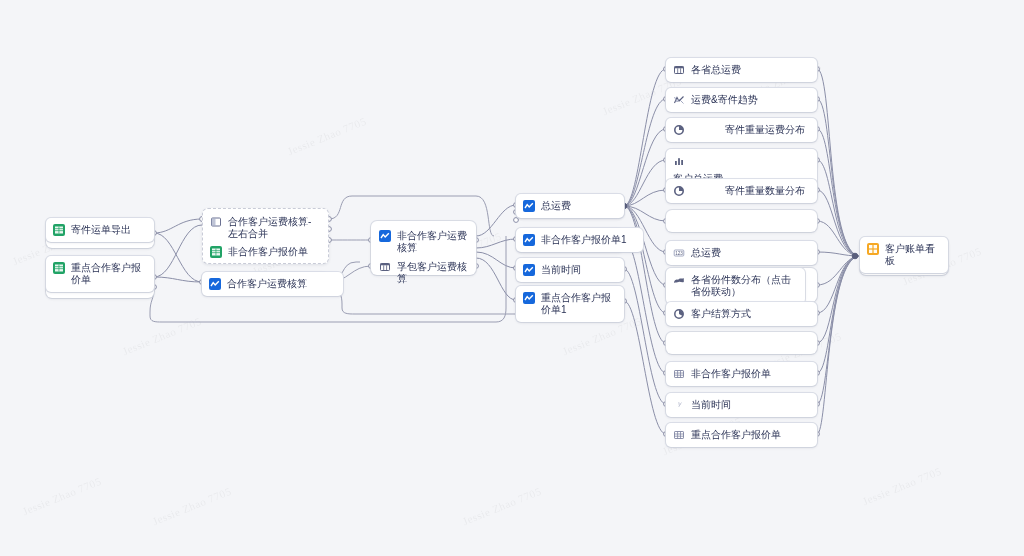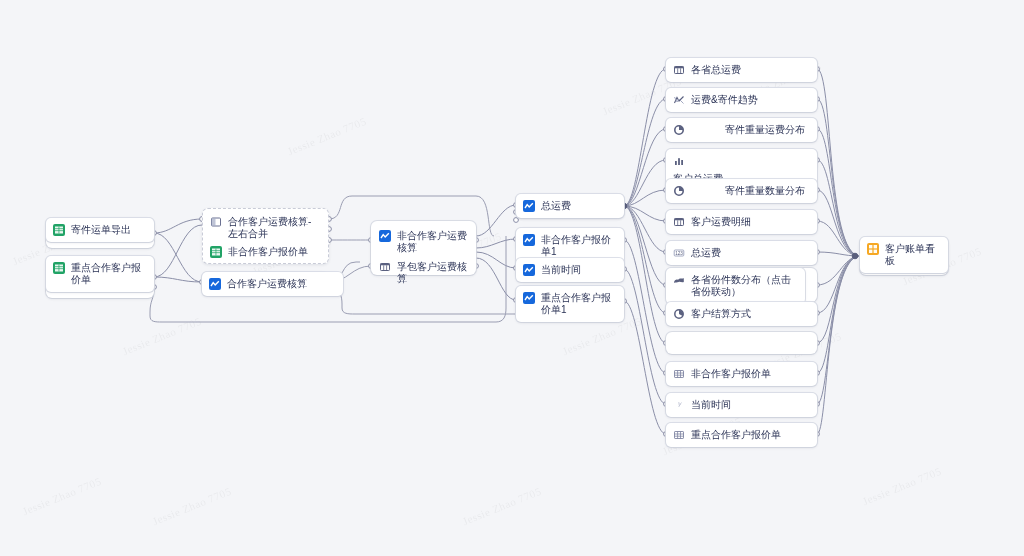--- a/index.html
+++ b/index.html
@@ -316,21 +316,21 @@
   </div>
 
   <div class="node" style="left:516px; top:194px; width:108px;">
     <span class="ic ic-blue">
       <svg width="12" height="12" viewBox="0 0 12 12">
           <polyline points="2,8 4.2,4.6 6.2,7 9.8,3.2" fill="none" stroke="#fff" stroke-width="1.4"></polyline>
         </svg>
     </span>
     <span class="label">总运费</span>
   </div>
-  <div class="node" style="left:516px; top:228px; width:108px;">
+  <div class="node" style="left:516px; top:228px; width:127px;">
     <span class="ic ic-blue">
       <svg width="12" height="12" viewBox="0 0 12 12">
           <polyline points="2,8 4.2,4.6 6.2,7 9.8,3.2" fill="none" stroke="#fff" stroke-width="1.4"></polyline>
         </svg>
     </span>
     <span class="label">非合作客户报价单1</span>
   </div>
   <div class="node" style="left:516px; top:258px; width:108px;">
     <span class="ic ic-blue">
       <svg width="12" height="12" viewBox="0 0 12 12">
@@ -388,31 +388,20 @@
     <span class="label">客户总运费</span>
   </div>
   <div class="node" style="left:666px; top:179px; width:151px;gap:40px;">
     <span class="ic ic-plain">
       <svg width="12" height="12" viewBox="0 0 12 12">
           <circle cx="6" cy="6" r="4.2" fill="none" stroke="#5b6180" stroke-width="1.6"></circle>
           <path d="M6 1.8 A4.2 4.2 0 0 1 10.2 6 L6 6 Z" fill="#5b6180"></path>
         </svg>
     </span>
     <span class="label">寄件重量数量分布</span>
-  </div>
-  <div class="node" style="left:666px; top:210px; width:151px;">
-    <span class="ic ic-grid">
-      <svg width="12" height="12" viewBox="0 0 12 12">
-          <rect x="1.5" y="2.5" width="9" height="7" rx=".8" fill="none" stroke="#5b6180" stroke-width="1"></rect>
-          <rect x="1.5" y="2.5" width="9" height="1.8" fill="#5b6180"></rect>
-          <line x1="4.7" y1="4.3" x2="4.7" y2="9.5" stroke="#5b6180" stroke-width=".8"></line>
-          <line x1="7.6" y1="4.3" x2="7.6" y2="9.5" stroke="#5b6180" stroke-width=".8"></line>
-        </svg>
-    </span>
-    <span class="label">客户运费明细</span>
   </div>
   <div class="node" style="left:666px; top:241px; width:151px;">
     <span class="ic ic-plain">
       <svg width="12" height="12" viewBox="0 0 12 12">
           <rect x="1.2" y="3" width="9.6" height="6" rx="1" fill="none" stroke="#9aa0bb" stroke-width=".9"></rect>
           <text x="6" y="7.9" font-size="4.6" text-anchor="middle" fill="#5b6180" font-family="'Liberation Sans',sans-serif">123</text>
         </svg>
     </span>
     <span class="label">总运费</span>
   </div>

